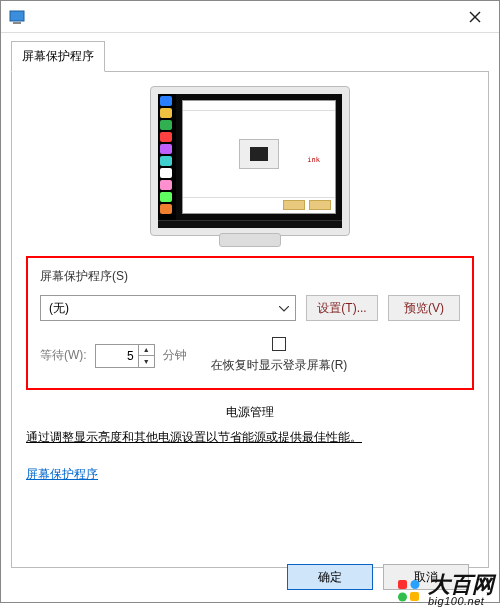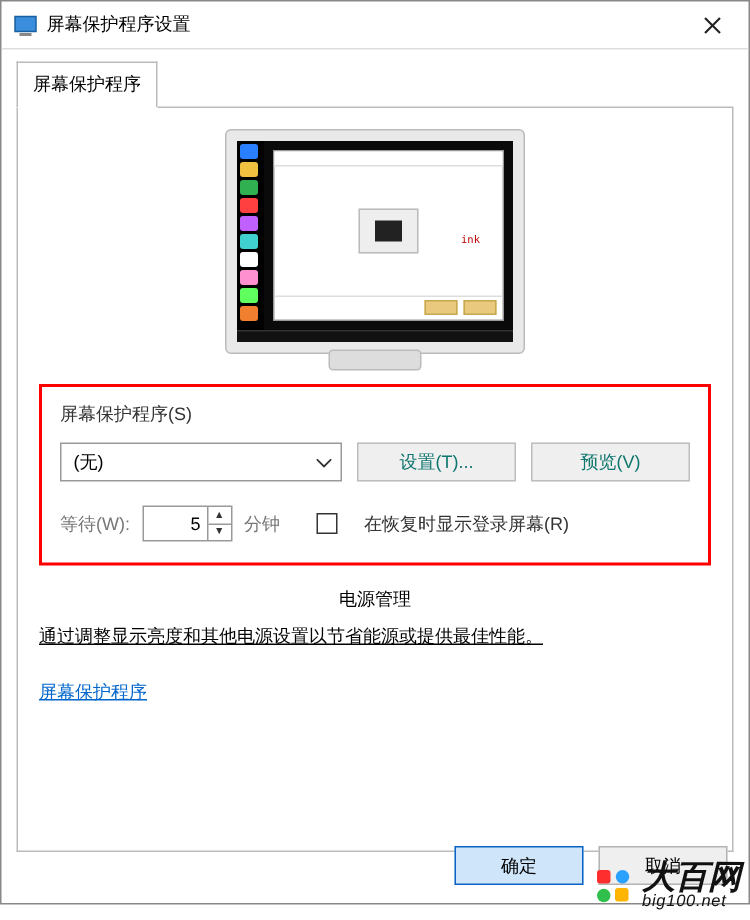--- a/index.html
+++ b/index.html
@@ -135,24 +135,24 @@
     border:1px solid #999;
     background:#fff;
     display:flex; align-items:center;
     padding:0 8px;
     position:relative;
   }
   .combo .chev{
     position:absolute; right:6px; top:50%; transform:translateY(-50%);
   }
   .btn {
-    width:106px; height:26px;
+    width:72px; height:26px;
     border:1px solid #bdbdbd;
     background:#efefef;
-    color:#0f766e;
+    color:#7f1d1d;
     display:flex; align-items:center; justify-content:center;
     font-size:12px;
   }
 
   .row2 { display:flex; align-items:center; gap:8px; color:#777;}
   .spin {
     width:60px; height:24px;
     border:1px solid #999;
     display:flex;
   }
@@ -161,32 +161,32 @@
     font-size:12px; padding:0 4px; outline:none;
   }
   .spin .arrows {
     width:16px;
     display:flex; flex-direction:column;
     border-left:1px solid #999;
   }
   .spin .arrows div{ flex:1; display:flex; align-items:center; justify-content:center; font-size:7px; color:#333; cursor:pointer;}
   .spin .arrows div:first-child{ border-bottom:1px solid #999;}
 
-  .check { display:flex; align-items:center; gap:18px; margin-left:16px; color:#333;}
+  .check { display:flex; align-items:center; gap:6px; margin-left:16px; color:#333;flex-direction:column;}
   .check .box{ width:14px; height:14px; border:1px solid #333; background:#fff;}
 
   
   .power-label{ font-size:12px; margin-bottom:8px;text-align:center;}
   .power-desc{ font-size:12px; margin-bottom:20px;text-decoration:underline;}
   .link{ color:#0066cc; text-decoration:underline; font-size:12px; cursor:pointer;}
 
   
   .dlg-buttons{
     position:absolute;
-    right:14px; bottom:12px;
+    right:30px; bottom:12px;
     display:flex; gap:10px;
   }
   .dlg-buttons .b{
     width:86px; height:26px;
     border:1px solid #0a63c4;
     background:#cfe5fa;
     color:#000;
     display:flex; align-items:center; justify-content:center;
     font-size:12px;
   }
@@ -215,21 +215,20 @@
 
 <div class="window">
 
   <div class="titlebar">
     <span class="icon">
       <svg viewBox="0 0 16 16" width="16" height="16">
         <rect x="1" y="2" width="14" height="10" fill="#3a8edb" stroke="#1a5fa0"></rect>
         <rect x="4" y="13" width="8" height="2" fill="#888"></rect>
       </svg>
     </span>
-    <span>屏幕保护程序设置</span>
     <span class="spacer"></span>
     <div class="close">
       <svg width="12" height="12" viewBox="0 0 12 12">
         <line x1="1" y1="1" x2="11" y2="11" stroke="currentColor" stroke-width="1.4"></line>
         <line x1="11" y1="1" x2="1" y2="11" stroke="currentColor" stroke-width="1.4"></line>
       </svg>
     </div>
   </div>
 
   <div class="client">

